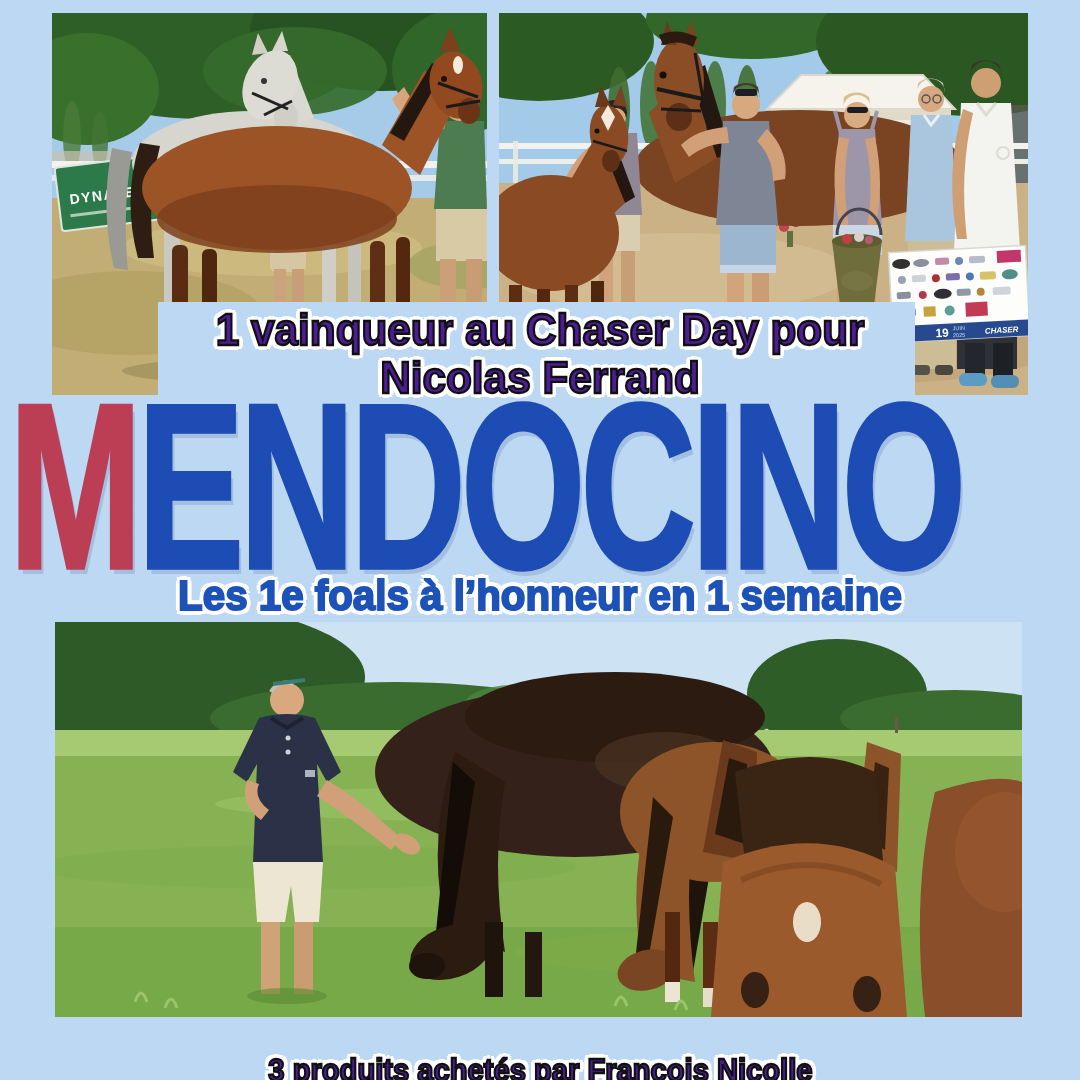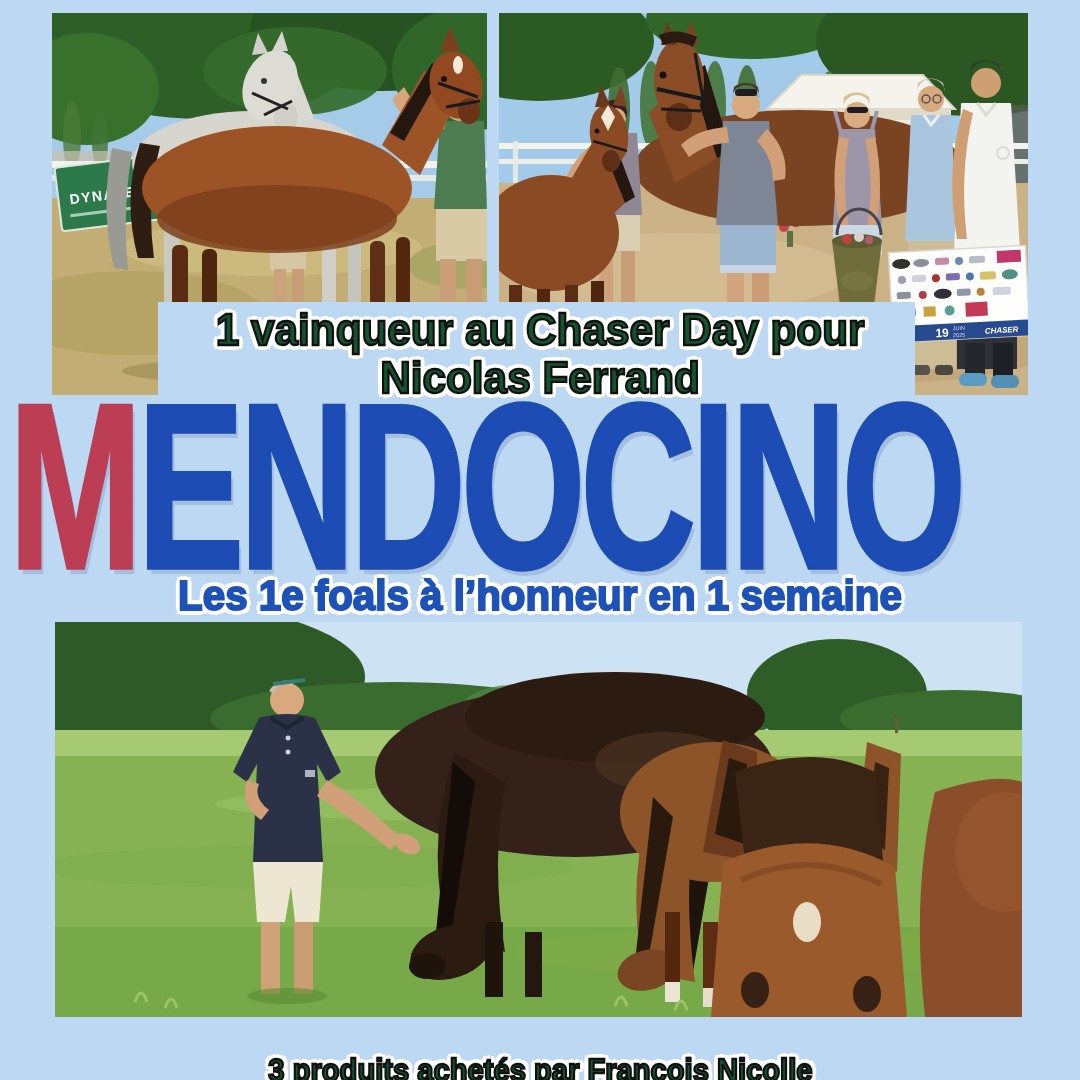--- a/index.html
+++ b/index.html
@@ -12,21 +12,21 @@
   .photo svg{display:block;width:100%;height:100%;}
   #photo-top-left{left:52px;top:13px;width:435px;height:382px;}
   #photo-top-right{left:499px;top:13px;width:529px;height:382px;}
   #photo-bottom{left:55px;top:622px;width:967px;height:395px;}
   #caption-band-top{
     position:absolute;left:158px;top:302px;width:757px;height:100px;
     background:#bdd8f3;
   }
   .caption{
     position:absolute;left:0;right:0;text-align:center;
-    font-weight:700;color:#14532d;
+    font-weight:700;color:#4c1d95;
     -webkit-text-stroke:2.3px #101010;
     text-shadow:
       5px 0 0 #fff,-5px 0 0 #fff,0 5px 0 #fff,0 -5px 0 #fff,
       4px 4px 0 #fff,-4px 4px 0 #fff,4px -4px 0 #fff,-4px -4px 0 #fff,
       5px 2px 0 #fff,-5px 2px 0 #fff,5px -2px 0 #fff,-5px -2px 0 #fff;
   }
   .caption .squeeze{display:inline-block;transform:scaleX(.94);transform-origin:center;white-space:nowrap;}
   #top-caption{top:306px;font-size:45px;line-height:48px;}
   #bottom-caption{top:1046px;font-size:31px;line-height:50px;}
   #title{

